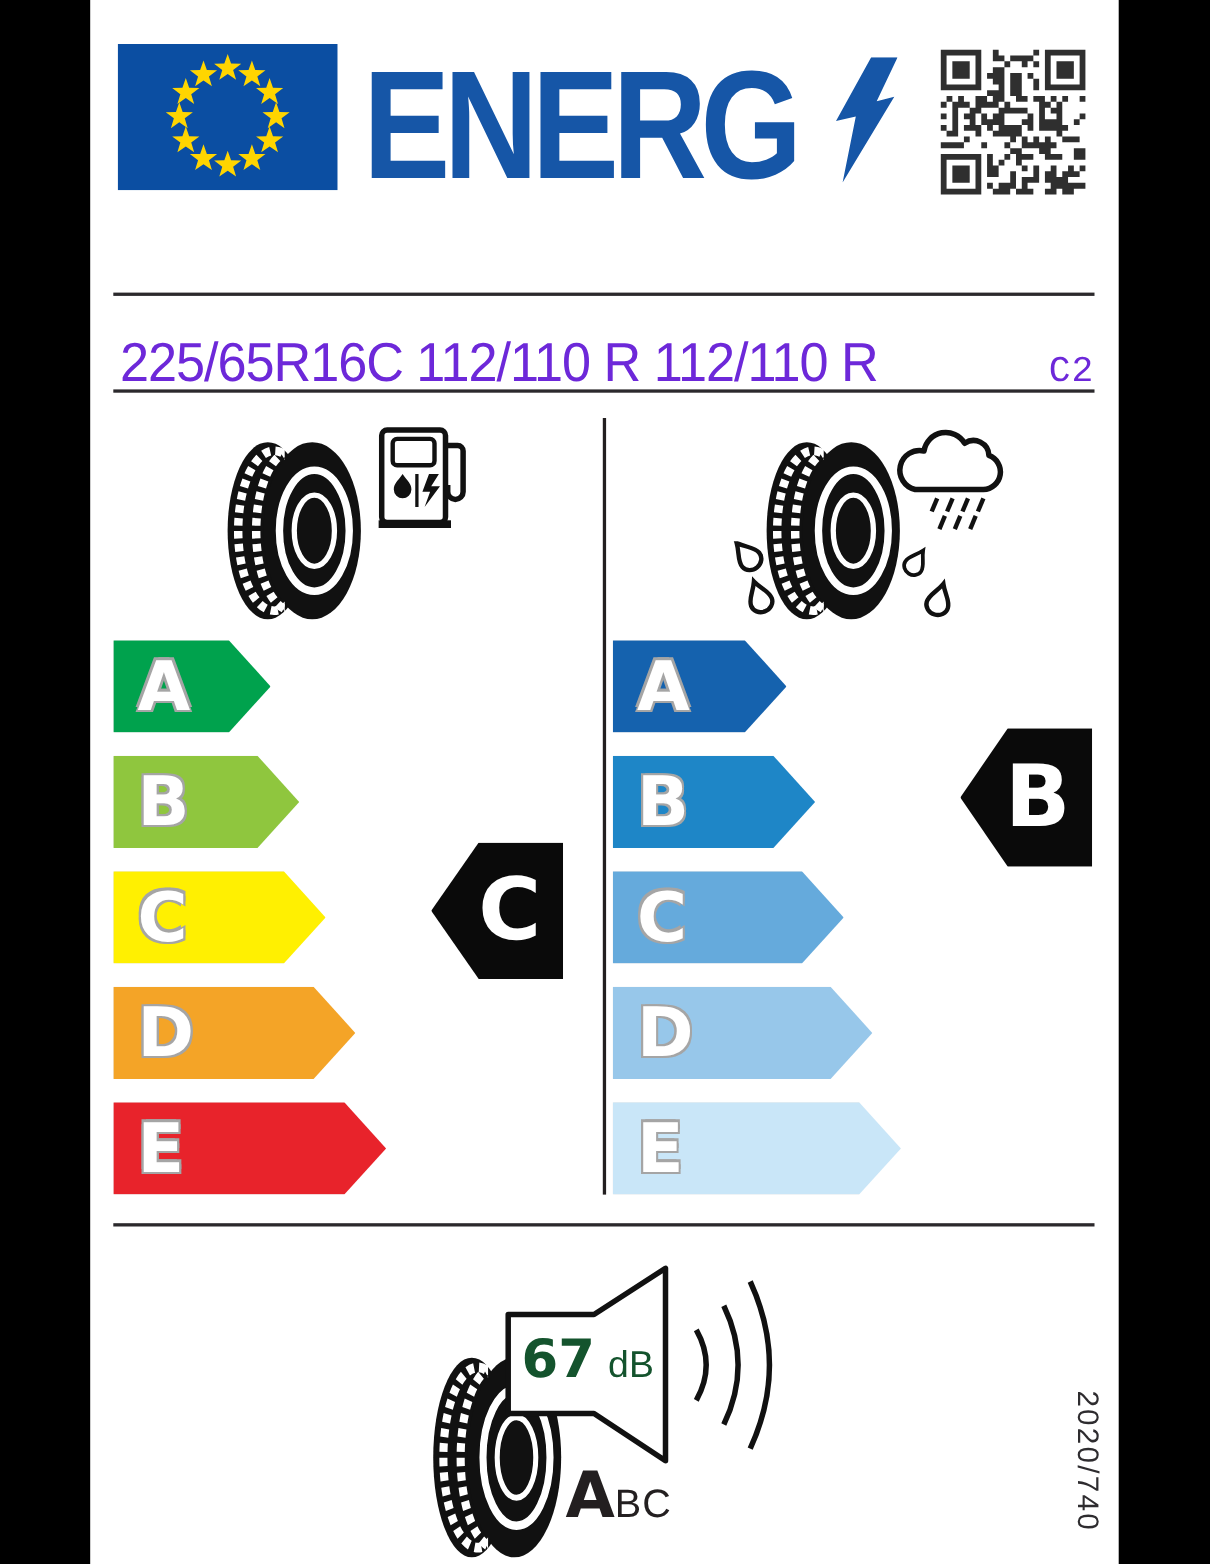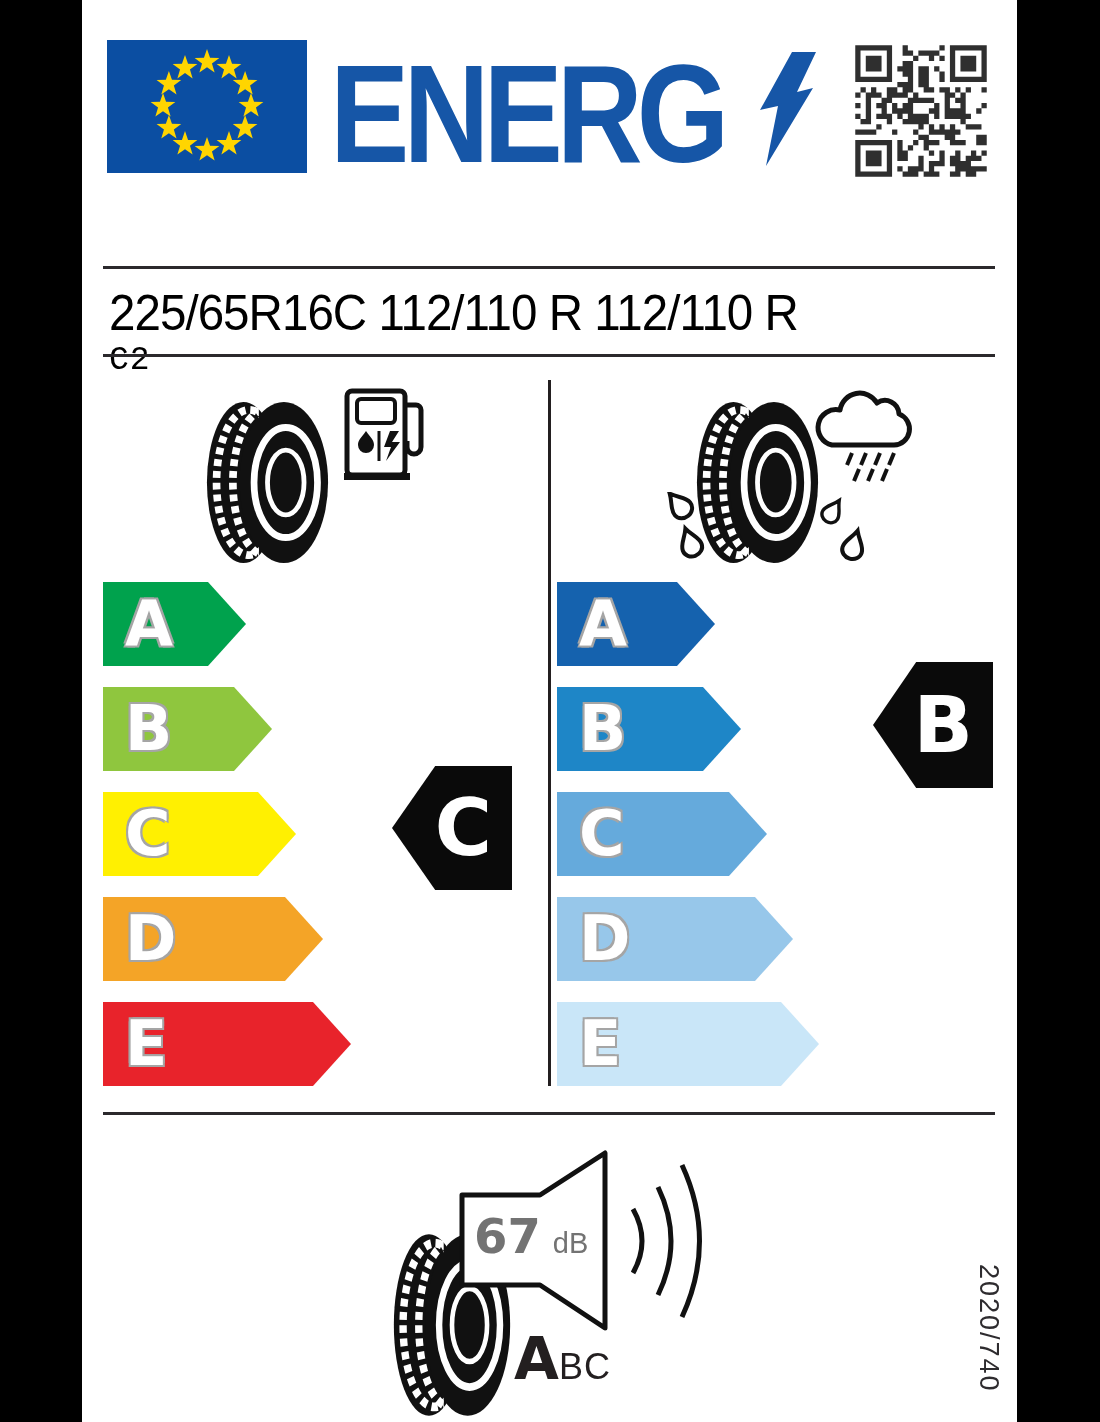--- a/index.html
+++ b/index.html
@@ -18,22 +18,22 @@
   .bolt{position:absolute;left:676px;top:52px;}
   .qr{position:absolute;left:768px;top:40px;}
 
   .brandrow{position:absolute;left:25px;top:220px;width:888px;display:flex;
             justify-content:space-between;align-items:baseline;color:#231F20;}
   .brand{font-size:36px;font-weight:bold;letter-spacing:-1px;}
   .typeid{font-size:38px;letter-spacing:-1px;transform:scaleX(.9);transform-origin:right;}
   .rule{position:absolute;left:21px;width:892px;height:3px;background:#2B292C;}
   .rule.r1{top:266px;} .rule.r2{top:354px;} .rule.r3{top:1112px;}
 
-  .sizerow{position:absolute;left:27px;top:284px;width:886px;display:flex;
-           justify-content:space-between;align-items:baseline;color:#000000;flex-direction:column;}
+  .sizerow{position:absolute;left:27px;top:300px;width:886px;display:flex;
+           justify-content:space-between;align-items:baseline;color:#6d28d9;}
   .sizetext{font-size:50px;letter-spacing:-1px;transform:scaleX(.95);transform-origin:left;white-space:nowrap;}
   .tyreclass{font-size:33px;letter-spacing:1px;font-family:Liberation Mono, monospace;}
 
   
   .tire{position:absolute;}
   .tire.t-fuel{left:123px;top:400px;width:125px;height:165px;}
   .tire.t-wet{left:613px;top:400px;width:125px;height:165px;}
   .tire.t-noise{left:310px;top:1232px;width:120px;height:186px;}
   .pump{position:absolute;left:262px;top:383px;}
   .cloud{position:absolute;left:726px;top:383px;}
@@ -62,23 +62,23 @@
   .pointer{position:absolute;width:120px;background:#0A0A0A;color:#fff;
            clip-path:polygon(100% 0,36% 0,0 50%,36% 100%,100% 100%);
            display:flex;align-items:center;justify-content:flex-end;
            font-family:"DejaVu Sans",sans-serif;font-weight:bold;font-size:78px;}
   .pointer span{margin-right:20px;line-height:1;}
   .p-fuel{left:310px;top:766px;height:124px;}
   .p-grip{left:791px;top:662px;height:126px;}
 
   
   .speaker{position:absolute;left:373px;top:1145px;}
-  .dbrow{position:absolute;left:392px;top:1212px;display:flex;align-items:baseline;gap:12px;color:#737373;}
+  .dbrow{position:absolute;left:392px;top:1212px;display:flex;align-items:baseline;gap:12px;color:#14532d;}
   .dbval{font-family:"DejaVu Sans",sans-serif;font-weight:bold;font-size:48px;line-height:1;}
-  .dbunit{font-size:29px;line-height:1;}
+  .dbunit{font-size:34px;line-height:1;}
   .abcrow{position:absolute;left:432px;top:1330px;display:flex;align-items:baseline;color:#231F20;}
   .abc-a{font-family:"DejaVu Sans",sans-serif;font-weight:bold;font-size:58px;line-height:1;}
   .abc-bc{font-size:36px;line-height:1;letter-spacing:1px;}
 
   .regnum{position:absolute;left:891px;top:1264px;writing-mode:vertical-rl;
           font-size:27px;color:#2E2C2F;letter-spacing:2px;}
   .hiddendefs{position:absolute;width:0;height:0;overflow:hidden;}
 </style>
 </head>
 <body>

